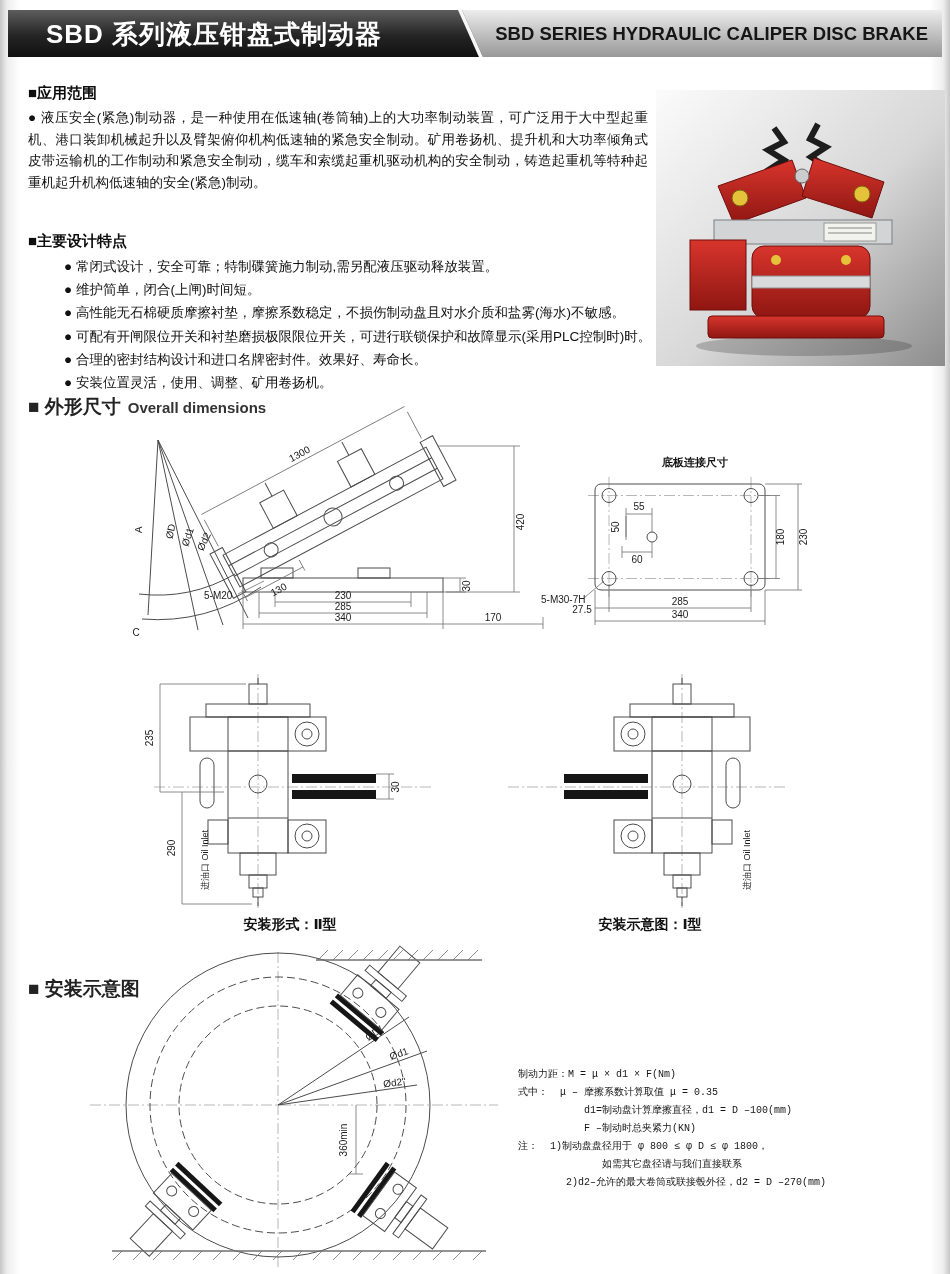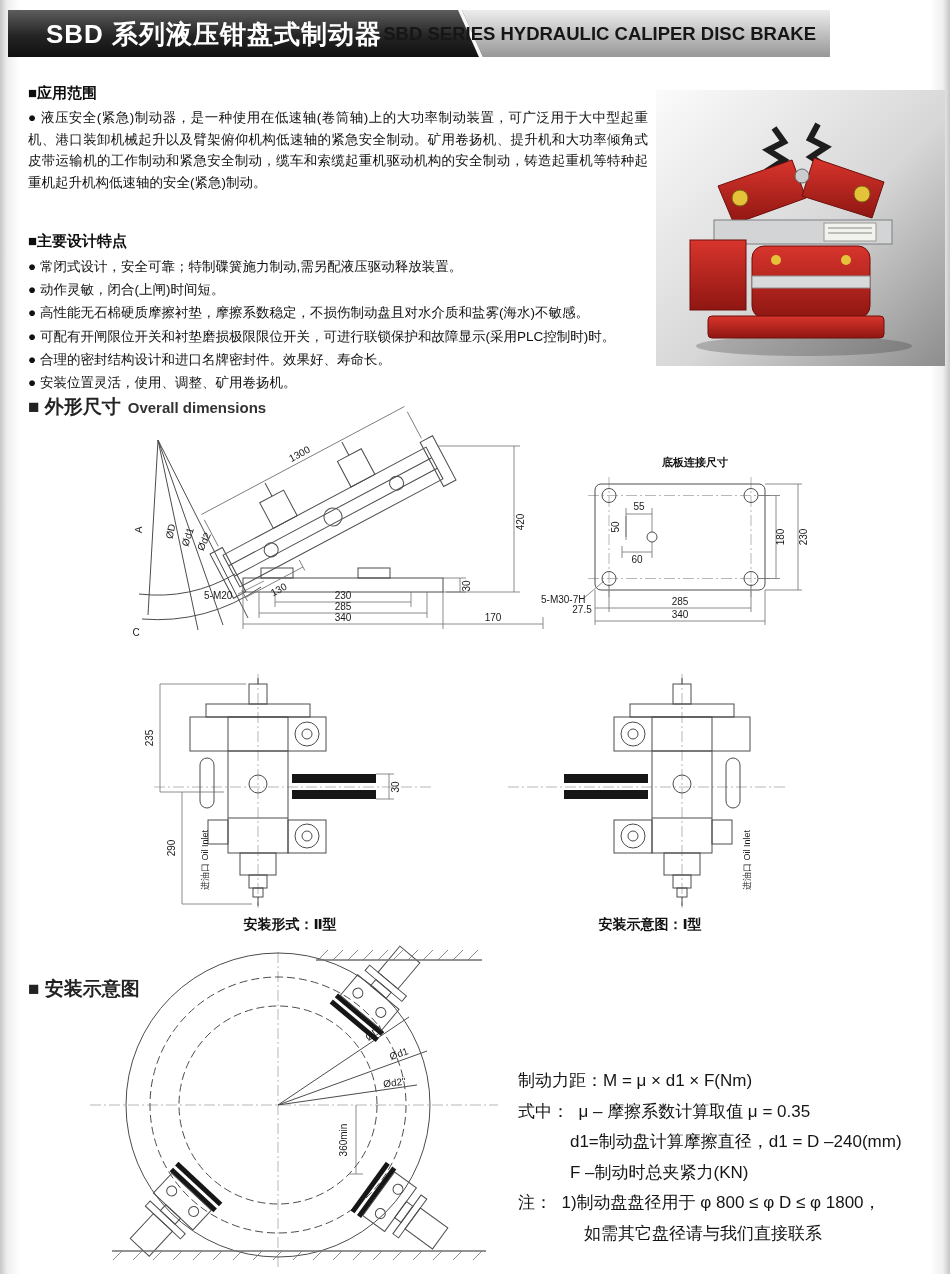--- a/index.html
+++ b/index.html
@@ -3,38 +3,38 @@
 <meta charset="utf-8">
 <style>
   * { margin:0; padding:0; box-sizing:border-box; }
   html,body { background:#e9e9e9; }
   body { font-family:"Liberation Sans","DejaVu Sans",sans-serif; color:#111; }
   .page { position:relative; width:950px; height:1274px; margin:0 auto; overflow:hidden;
     background:linear-gradient(90deg,#c6c6c6 0px,#eeeeee 7px,#ffffff 20px,#ffffff 930px,#efefef 943px,#c6c6c6 950px); }
   .abs { position:absolute; }
 
   
-  .hdr { position:absolute; left:8px; top:10px; width:822px; height:47px; overflow:hidden; }
+  .hdr { position:absolute; left:8px; top:10px; width:934px; height:47px; overflow:hidden; }
   .hdr-left { position:absolute; left:0; top:0; width:482px; height:100%;
     background:linear-gradient(180deg,#5d5d5d,#242424 55%,#101010); }
   .hdr-right { position:absolute; left:450px; top:0; width:560px; height:100%;
     background:linear-gradient(180deg,#ededed,#bdbdbd 55%,#989898);
     border-left:4px solid #f7f7f7; transform:skewX(24deg); transform-origin:0 0; }
   .hdr-cn { position:absolute; left:38px; top:7px; color:#ffffff; font-size:26px; font-weight:bold; letter-spacing:1px; }
   .hdr-en { position:absolute; right:14px; top:13px; color:#161616; font-size:18.5px; font-weight:bold; }
 
   .h-small { position:absolute; font-size:15px; font-weight:bold; color:#0d0d0d; }
   .h-big { position:absolute; font-size:19px; font-weight:bold; color:#222; }
   .h-big .en { font-size:15px; font-weight:bold; color:#333; margin-left:7px; }
   .para { position:absolute; font-size:13.5px; line-height:1.6; color:#111; text-align:justify; }
   .feat { position:absolute; font-size:13.5px; color:#111; }
-  .feat > div { line-height:1.72; }
+  .feat > div { line-height:1.72;margin-left:36px; }
   .caption { position:absolute; font-size:14px; font-weight:bold; color:#111; text-align:center; }
   .bp-title { position:absolute; font-size:11px; font-weight:bold; color:#111; text-align:center; }
-  .formulas { position:absolute; font-size:17px; color:#151515; }
+  .formulas { position:absolute; font-size:10px; color:#151515;font-family:Liberation Mono, monospace; }
   .formulas > div { white-space:pre; line-height:1.8; }
 
   
   svg { overflow:visible; }
   .sk { stroke:#4c4c4c; stroke-width:1; fill:none; }
   .dm { stroke:#6f6f6f; stroke-width:0.8; fill:none; }
   .cl { stroke:#9a9a9a; stroke-width:0.7; fill:none; stroke-dasharray:11 3 2 3; }
   svg .lbl { fill:#1a1a1a; stroke:none; font-size:10px; font-family:"Liberation Sans","DejaVu Sans",sans-serif; }
   svg .lbl9 { fill:#1a1a1a; stroke:none; font-size:9px; font-family:"Liberation Sans","DejaVu Sans",sans-serif; }
 </style>
@@ -82,21 +82,21 @@
     <rect x="96" y="156" width="118" height="72" rx="12" fill="url(#red1)" stroke="#6e0f0c"></rect>
     <rect x="96" y="186" width="118" height="12" fill="#d8dadc" stroke="#8e8e8e"></rect>
     <circle cx="120" cy="170" r="5" fill="#e4c23a"></circle>
     <circle cx="190" cy="170" r="5" fill="#e4c23a"></circle>
     <rect x="52" y="226" width="176" height="22" rx="4" fill="url(#red1)" stroke="#6e0f0c"></rect>
   </svg>
 
   <div class="h-small" style="left:28px;top:232px">■主要设计特点</div>
   <div class="feat" style="left:28px;top:255px;width:650px">
     <div>● 常闭式设计，安全可靠；特制碟簧施力制动,需另配液压驱动释放装置。</div>
-    <div>● 动作灵敏，闭合(上闸)时间短。</div>
+    <div>● 维护简单，闭合(上闸)时间短。</div>
     <div>● 高性能无石棉硬质摩擦衬垫，摩擦系数稳定，不损伤制动盘且对水介质和盐雾(海水)不敏感。</div>
     <div>● 可配有开闸限位开关和衬垫磨损极限限位开关，可进行联锁保护和故障显示(采用PLC控制时)时。</div>
     <div>● 合理的密封结构设计和进口名牌密封件。效果好、寿命长。</div>
     <div>● 安装位置灵活，使用、调整、矿用卷扬机。</div>
   </div>
 
   <div class="h-big" style="left:28px;top:394px">
     <span>■ 外形尺寸</span><span class="en">Overall dimensions</span>
   </div>
 
@@ -323,19 +323,20 @@
     </g>
     <text class="lbl" x="298" y="90" text-anchor="middle" transform="rotate(-34 298 90)">ØD"</text>
     <text class="lbl" x="322" y="111" text-anchor="middle" transform="rotate(-20 322 111)">Ød1</text>
     <text class="lbl" x="317" y="140" text-anchor="middle" transform="rotate(-8 317 140)">Ød2"</text>
     <text class="lbl" x="269" y="194" text-anchor="middle" transform="rotate(-90 269 194)">360min</text>
   </svg>
 
   <div class="formulas" style="left:518px;top:1066px;width:428px">
     <div>制动力距：M = μ × d1 × F(Nm)</div>
     <div>式中：  μ – 摩擦系数计算取值 μ = 0.35</div>
-    <div>           d1=制动盘计算摩擦直径，d1 = D –240(mm)</div>
+    <div>           d1=制动盘计算摩擦直径，d1 = D –100(mm)</div>
     <div>           F –制动时总夹紧力(KN)</div>
     <div>注：  1)制动盘盘径用于 φ 800 ≤ φ D ≤ φ 1800，</div>
     <div>              如需其它盘径请与我们直接联系</div>
+    <div>        2)d2–允许的最大卷筒或联接毂外径，d2 = D –270(mm)</div>
   </div>
 
 </div>
 
 </body></html>

